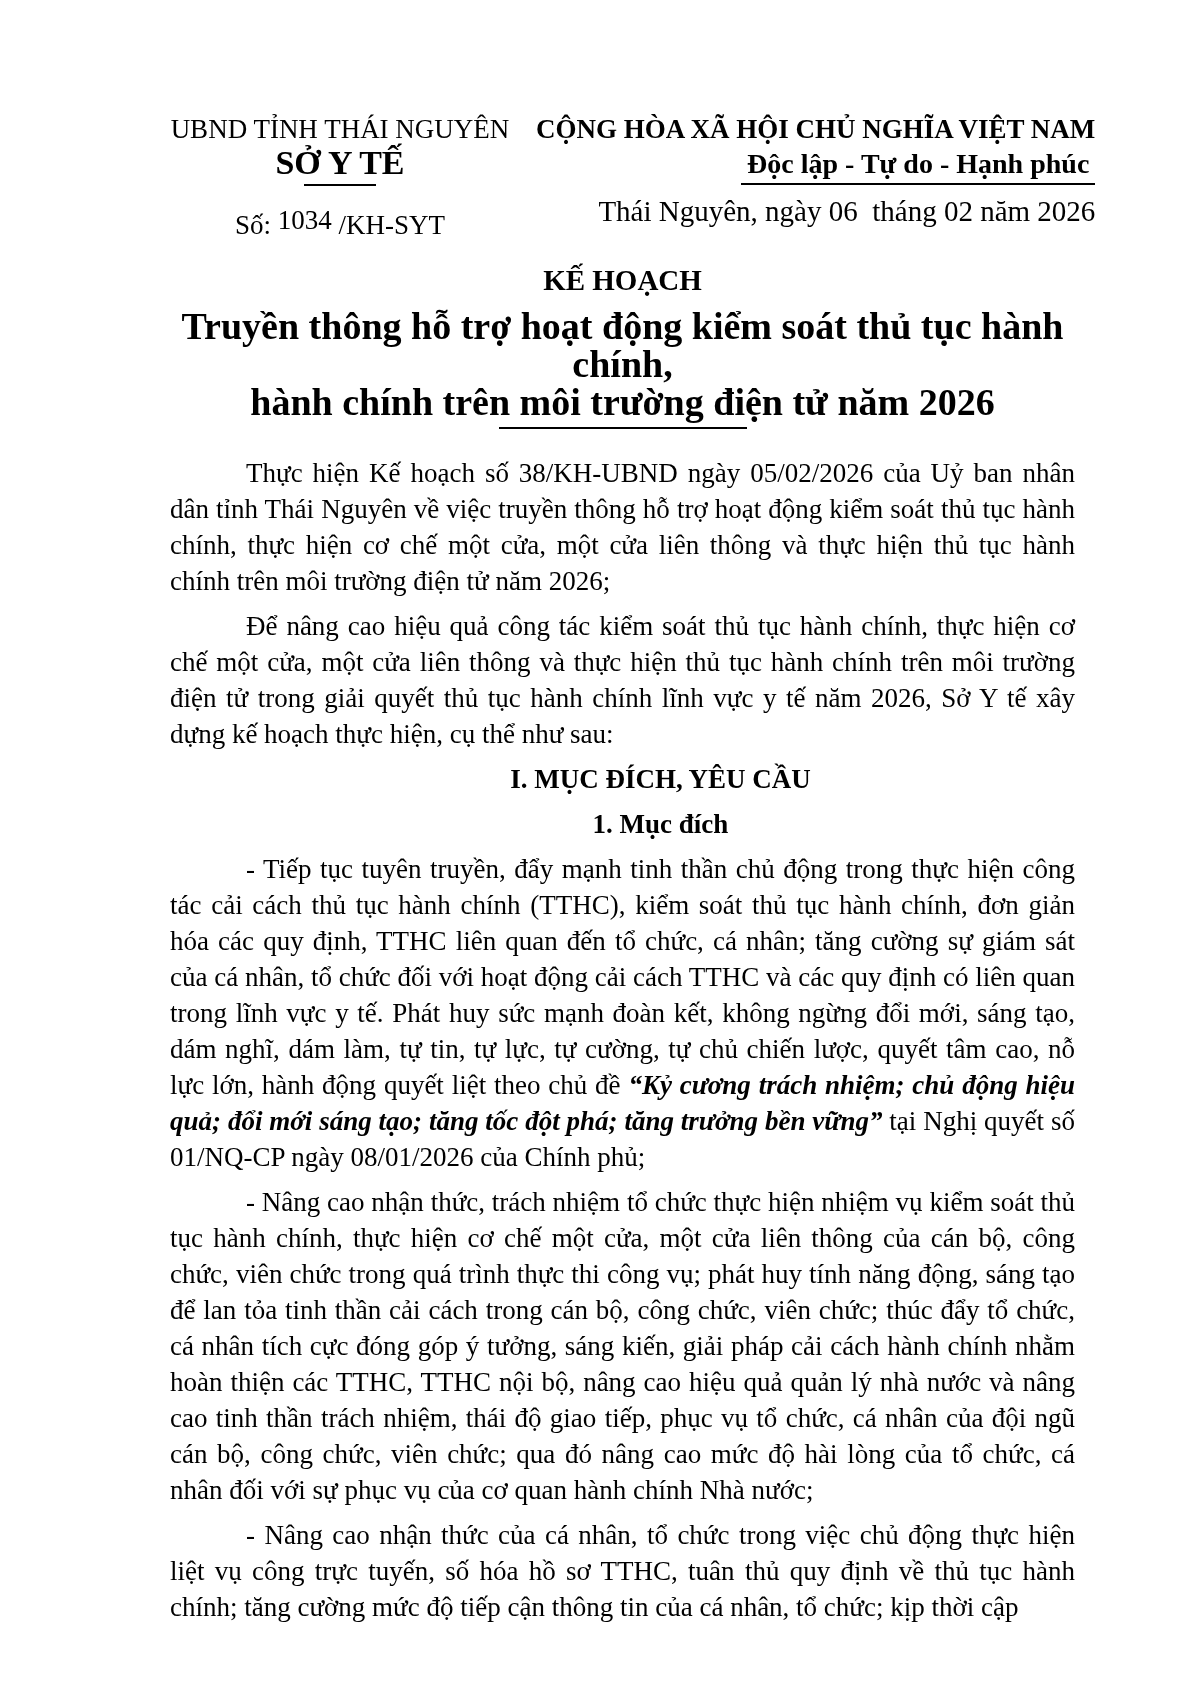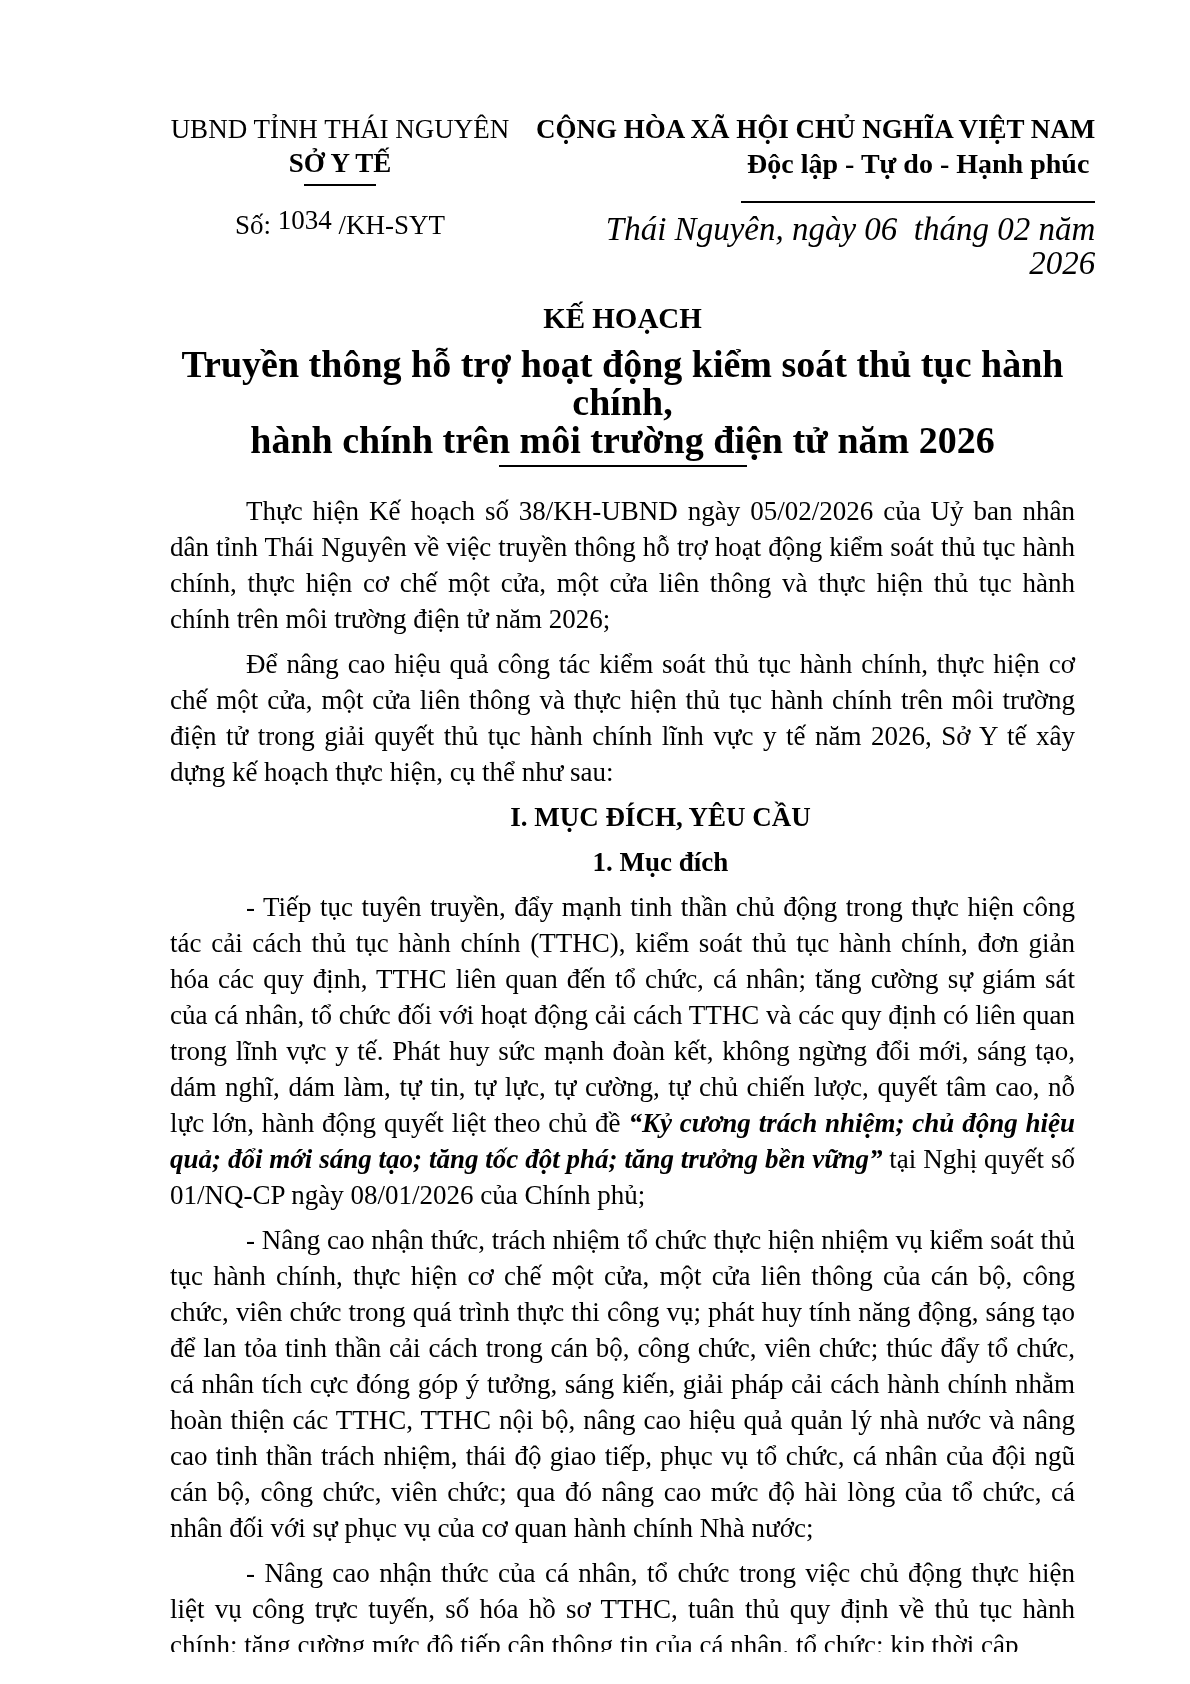--- a/index.html
+++ b/index.html
@@ -33,21 +33,21 @@
     flex: 1;
     text-align: right;
     padding-left: 26px;
   }
   .parent-org {
     font-size: 27px;
     line-height: 34px;
     white-space: nowrap;
   }
   .org-name {
-    font-size: 27px;
+    font-size: 34px;
     font-weight: bold;
     line-height: 34px;
   }
   .org-rule {
     width: 72px;
     height: 2px;
     background: #000;
     margin: 4px auto 0 auto;
   }
   .doc-number {
@@ -65,25 +65,24 @@
     font-weight: bold;
     line-height: 34px;
     white-space: nowrap;
   }
   .motto {
     display: inline-block;
     font-size: 28px;
     font-weight: bold;
     line-height: 36px;
     border-bottom: 2px solid #000;
-    padding: 0 6px 19px 6px;
+    padding: 0 6px 1px 6px;
   }
   .place-date {
-    font-size: 33px;
-    font-style: italic;
+    font-size: 29px;
     line-height: 34px;
     margin-top: 9px;
     white-space: pre-wrap;
   }
 
   
   .title-block {
     text-align: center;
     margin-top: 20px;
   }

